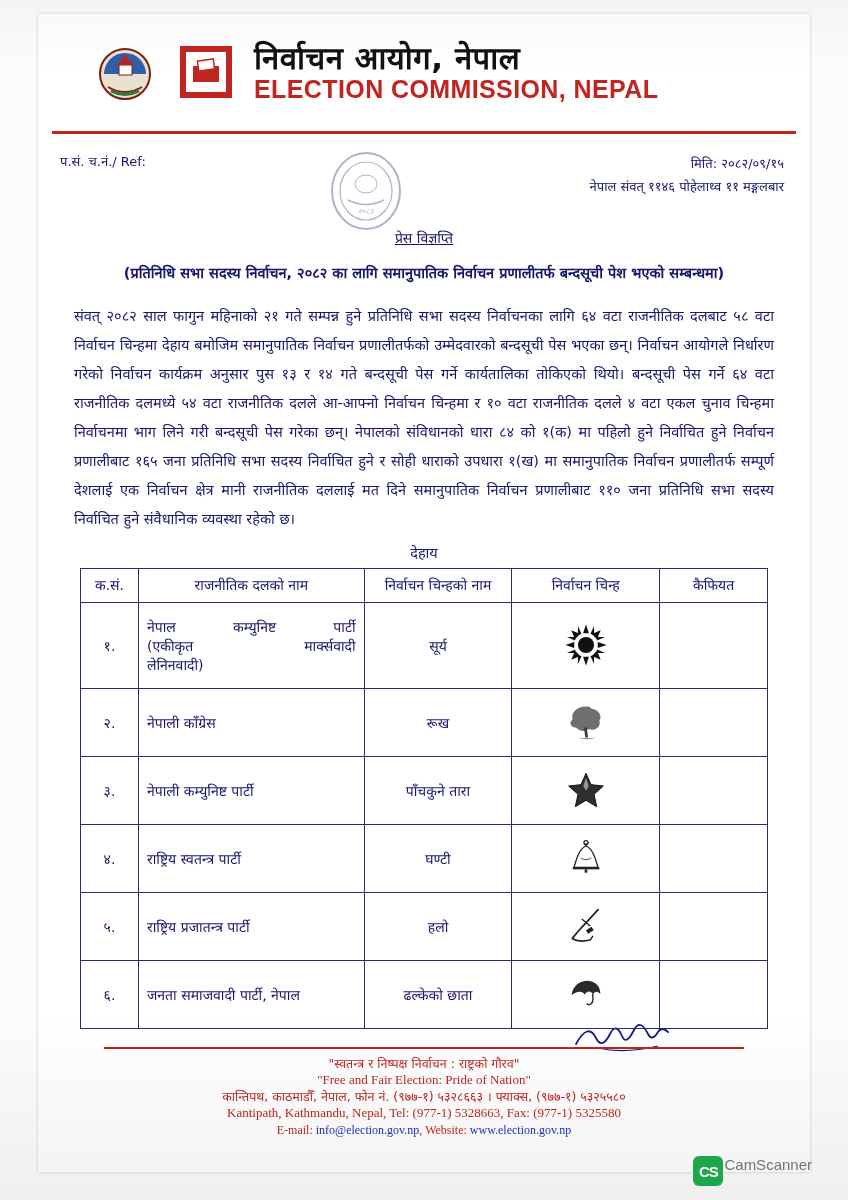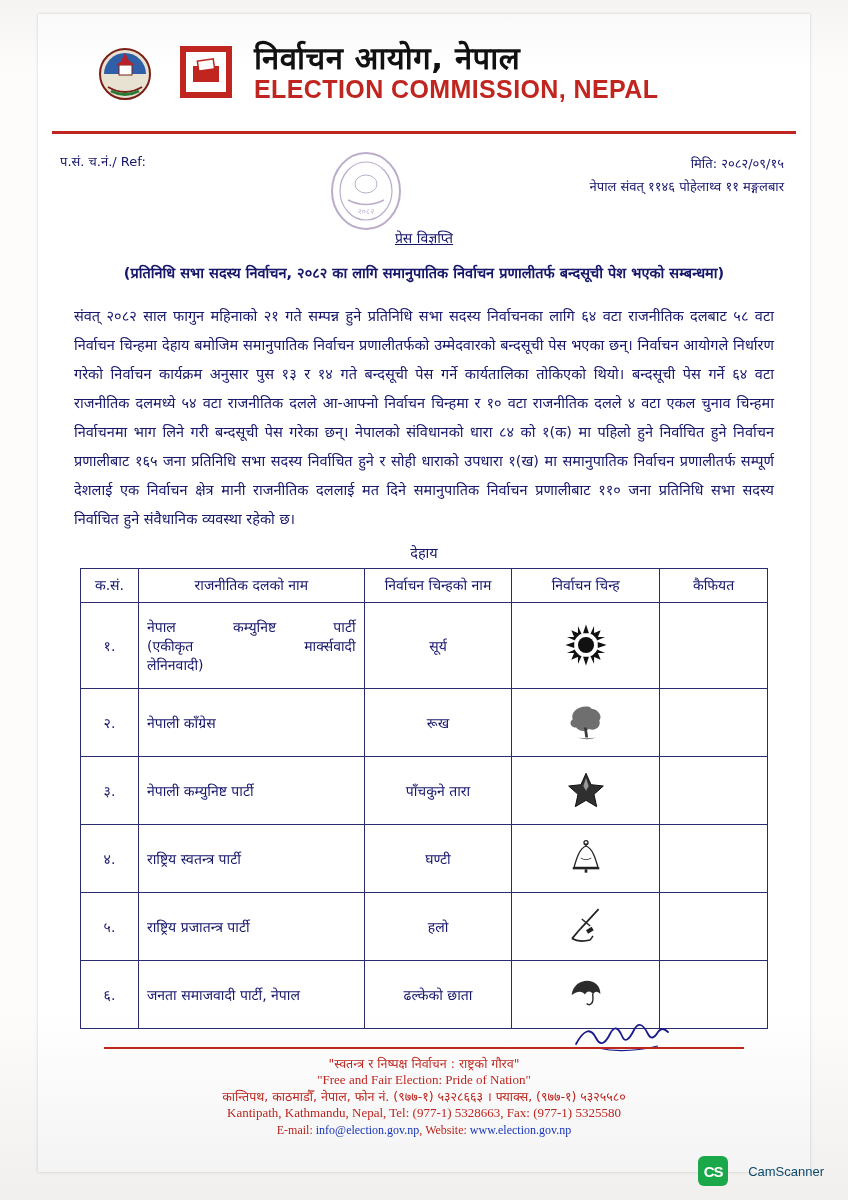--- a/index.html
+++ b/index.html
@@ -193,35 +193,35 @@
   .signature {
     position: absolute;
     right: 120px; bottom: 118px;
     width: 120px; height: 40px;
     color: #1a1a8e;
   }
 
   
   .cs-badge {
     position: absolute;
-    right: 24px; bottom: 14px;
-    display: flex; align-items: center; gap: 20px;
+    right: 36px; bottom: 14px;
+    display: flex; align-items: flex-start; gap: 1px;
   }
   .cs-mark {
     width: 30px; height: 30px; border-radius: 6px;
     background: #1aa84a;
     color: #fff;
     font-family: "Liberation Sans", sans-serif;
     font-weight: bold; font-size: 15px;
     display:flex; align-items:center; justify-content:center;
     letter-spacing: -1px;
   }
   .cs-text {
     font-family: "Liberation Sans", sans-serif;
-    font-size: 13px; color: #0c4a6e; font-weight: 500;
+    font-size: 15px; color: #737373; font-weight: 500;
   }
 </style>
 </head>
 <body>
 
 <div class="page">
   <div class="paper">
 
     <div class="header">
       <div class="header-inner">

